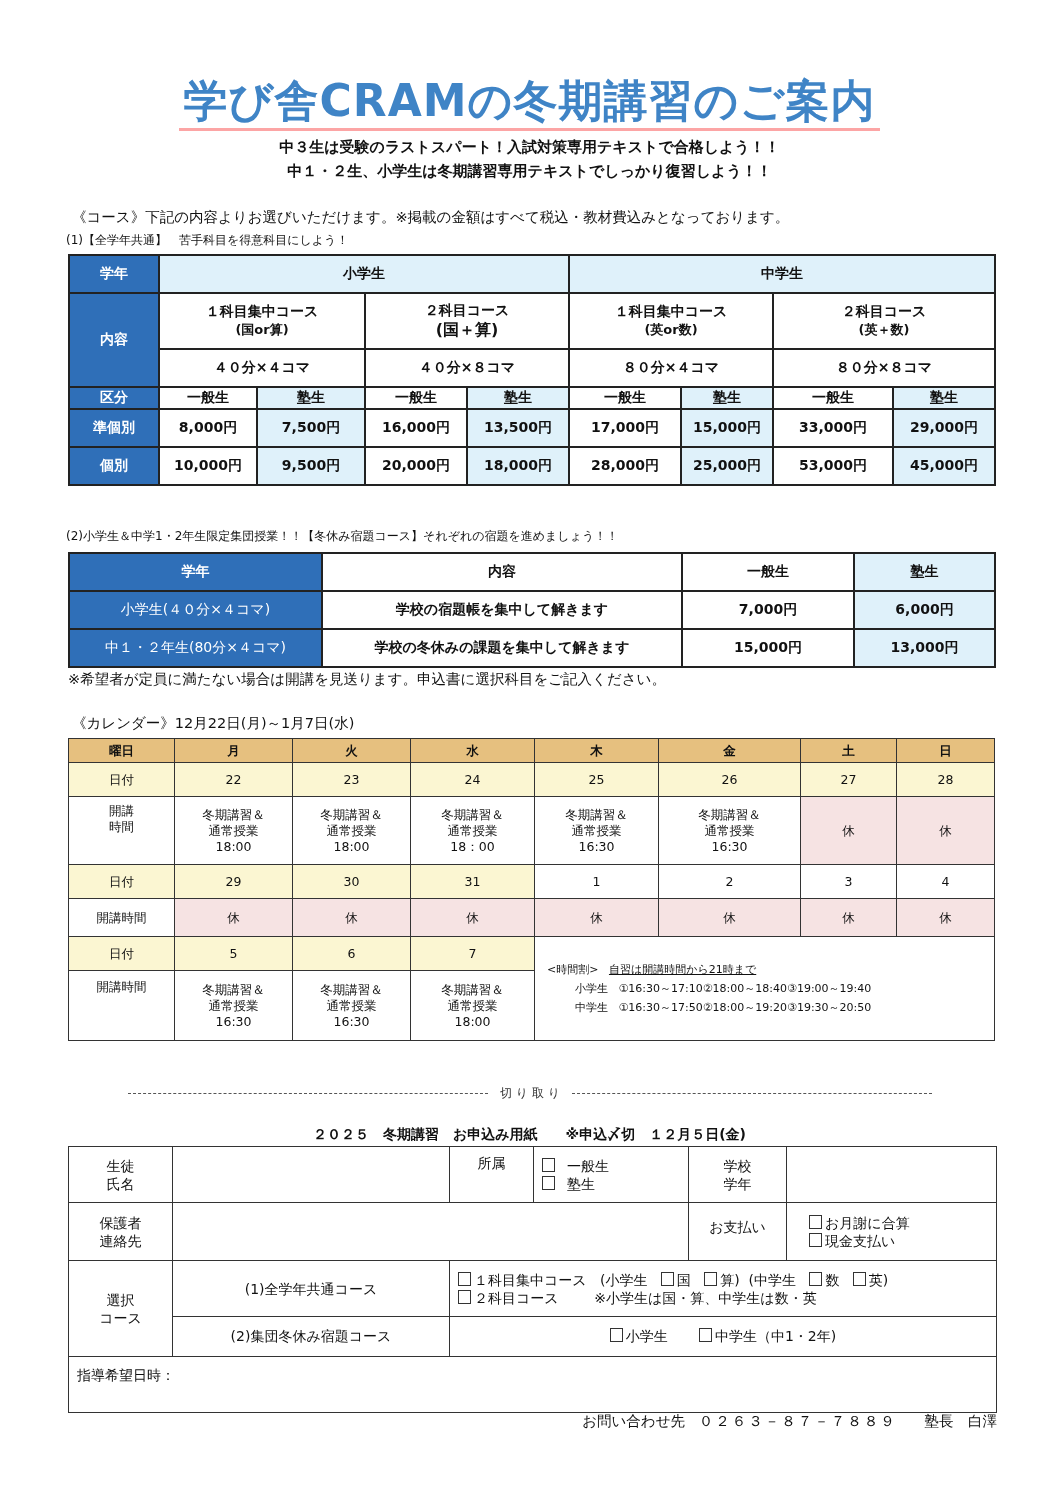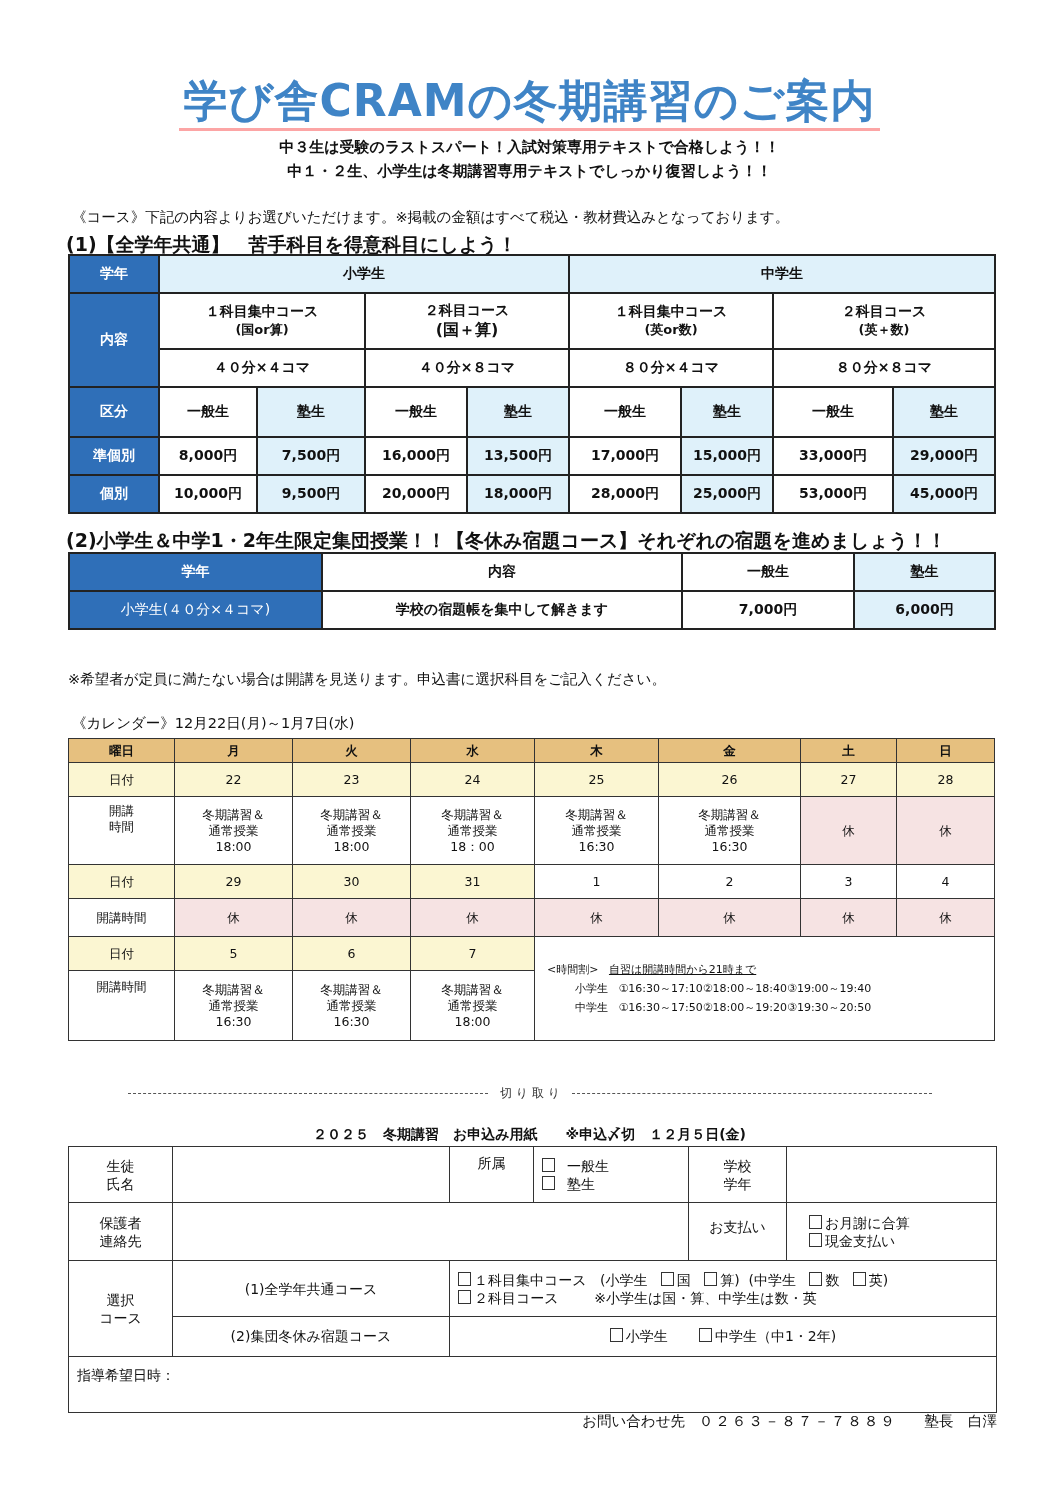--- a/index.html
+++ b/index.html
@@ -2,21 +2,21 @@
 <html><head>
 <meta charset="utf-8">
 <style>
   html,body{margin:0;padding:0;background:#ffffff;}
   body{width:1059px;height:1498px;position:relative;font-family:"DejaVu Sans",sans-serif;color:#111;overflow:hidden;}
   .abs{position:absolute;}
   .title{left:0;width:1059px;top:72px;text-align:center;font-size:44px;font-weight:bold;color:#3f84c6;letter-spacing:1px;}
   .title span{border-bottom:3px solid #fca5a5;padding:0 4px 2px;}
   .sub{left:0;width:1059px;text-align:center;font-size:15px;font-weight:bold;}
   .note{font-size:14.5px;}
-  .secttl{font-size:19px;font-weight:bold;}
+  .secttl{font-size:12px;font-weight:normal;}
   table{border-collapse:collapse;position:absolute;table-layout:fixed;}
   td{border:2px solid #222;text-align:center;vertical-align:middle;padding:0;font-size:14px;}
   .hd{background:#2f6fb8;color:#fff;font-weight:bold;font-size:14px;}
   .lb{background:#dff1fa;}
   .wh{background:#fff;}
   .b{font-weight:bold;}
   .cal td{border:1.5px solid #333;font-size:12.5px;line-height:16px;}
   .cal .hdr{background:#e6c07f;font-weight:bold;}
   .cal .dt{background:#fbf6d2;}
   .cal .off{background:#f6e3e3;}
@@ -71,21 +71,21 @@
           <div>２科目コース</div>
           <div style="font-size:13px">(英＋数)</div>
         </td>
   </tr>
   <tr style="height:38px">
     <td class="wh b" colspan="2">４０分×４コマ</td>
     <td class="wh b" colspan="2">４０分×８コマ</td>
     <td class="wh b" colspan="2">８０分×４コマ</td>
     <td class="wh b" colspan="2">８０分×８コマ</td>
   </tr>
-  <tr style="height:50px">
+  <tr style="height:22px">
     <td class="hd">区分</td>
     <td class="wh b">一般生</td>
     <td class="lb b">塾生</td>
     <td class="wh b">一般生</td>
     <td class="lb b">塾生</td>
     <td class="wh b">一般生</td>
     <td class="lb b">塾生</td>
     <td class="wh b">一般生</td>
     <td class="lb b">塾生</td>
   </tr>
@@ -127,20 +127,26 @@
     <td class="hd">学年</td>
     <td class="wh b">内容</td>
     <td class="wh b">一般生</td>
     <td class="lb b">塾生</td>
   </tr>
   <tr style="height:38px">
     <td class="hd" style="font-weight:normal">小学生(４０分×４コマ)</td>
     <td class="wh b">学校の宿題帳を集中して解きます</td>
     <td class="wh b">7,000円</td>
     <td class="lb b">6,000円</td>
+  </tr>
+  <tr style="height:38px">
+    <td class="hd" style="font-weight:normal">中１・２年生(80分×４コマ)</td>
+    <td class="wh b">学校の冬休みの課題を集中して解きます</td>
+    <td class="wh b">15,000円</td>
+    <td class="lb b">13,000円</td>
   </tr>
 </tbody>
   </table>
 <div class="abs note" style="left:68px;top:670px">※希望者が定員に満たない場合は開講を見送ります。申込書に選択科目をご記入ください。</div>
 
 <div class="abs note" style="left:72px;top:714px">《カレンダー》12月22日(月)～1月7日(水)</div>
 <table class="cal" style="left:68px;top:738px;width:926px;">
   <colgroup>
       <col style="width:106px">
       <col style="width:118px">

